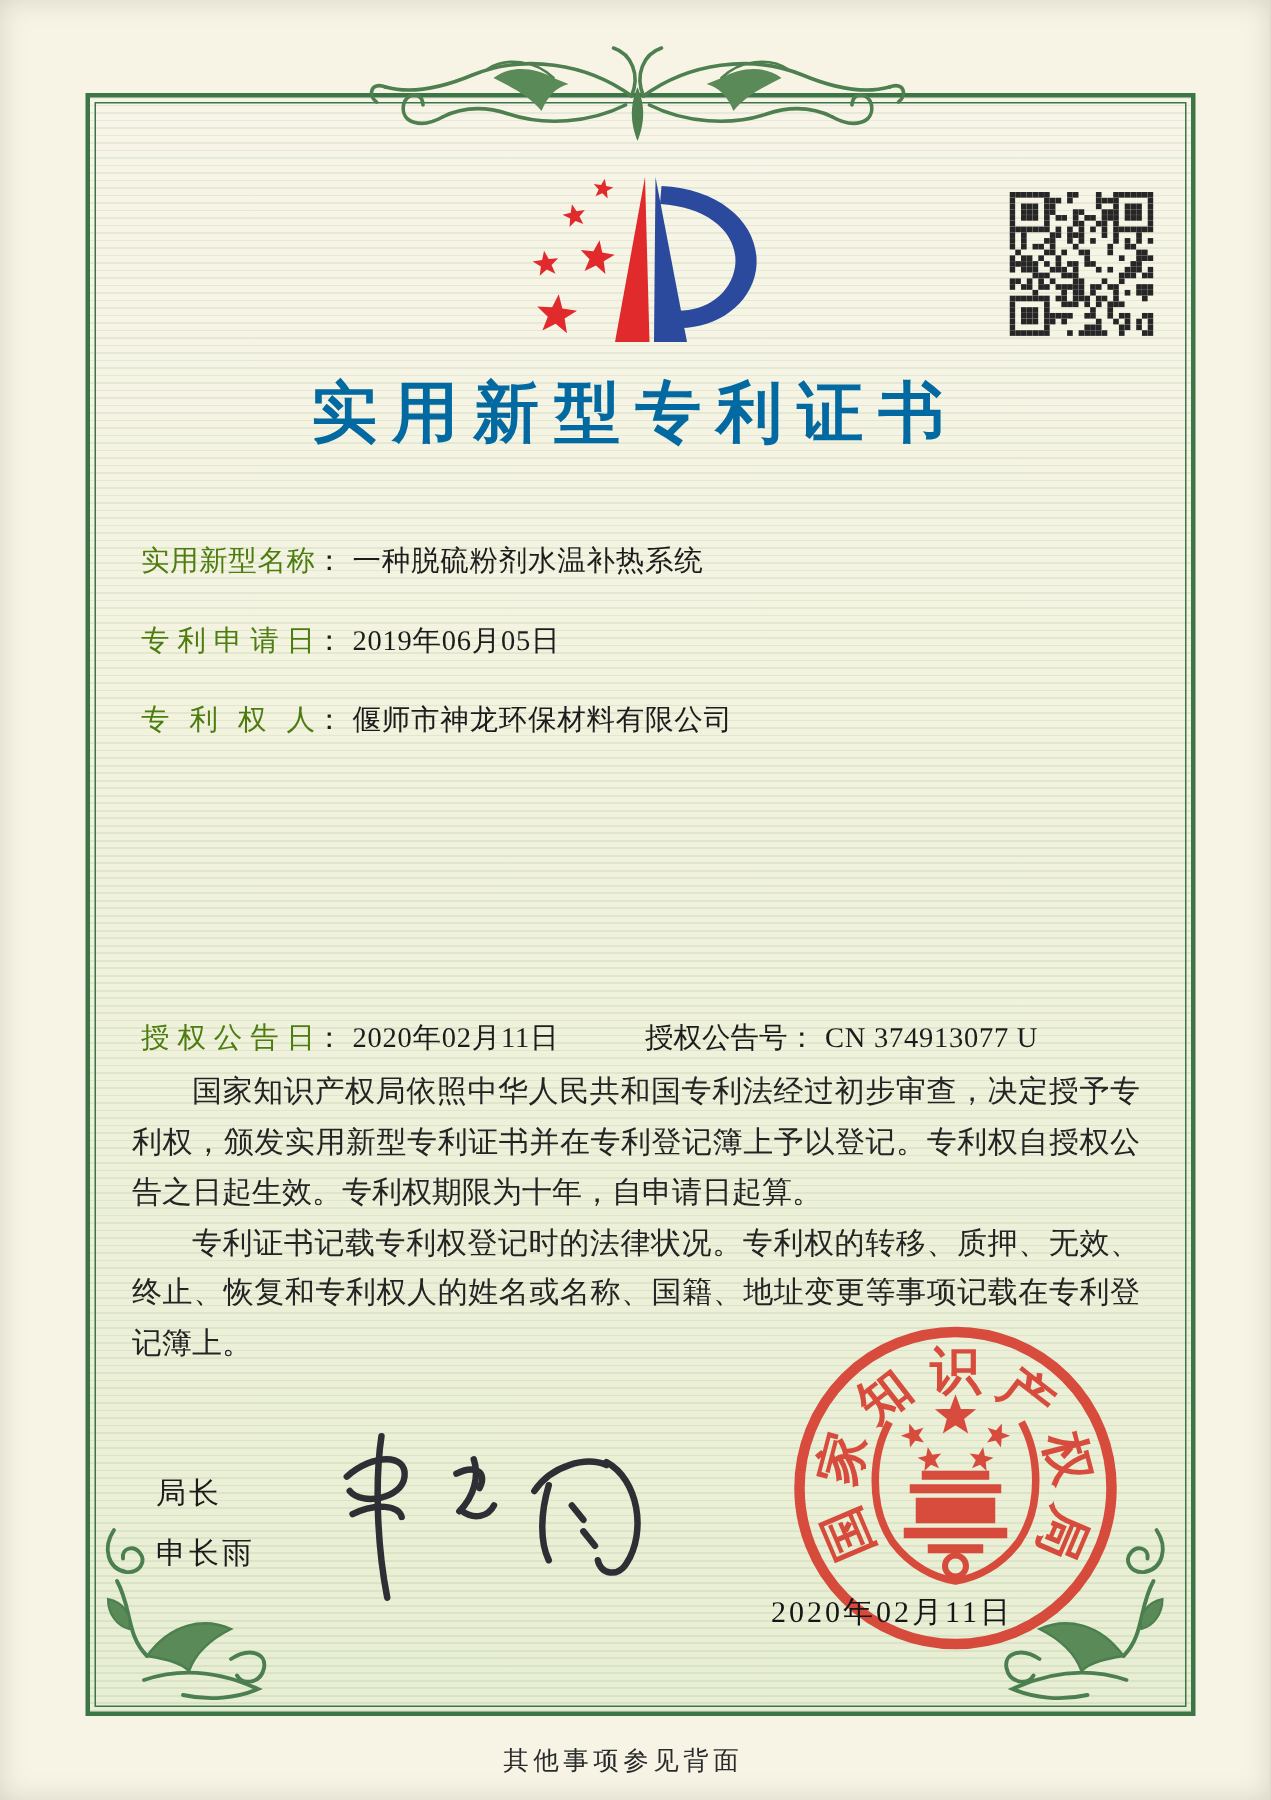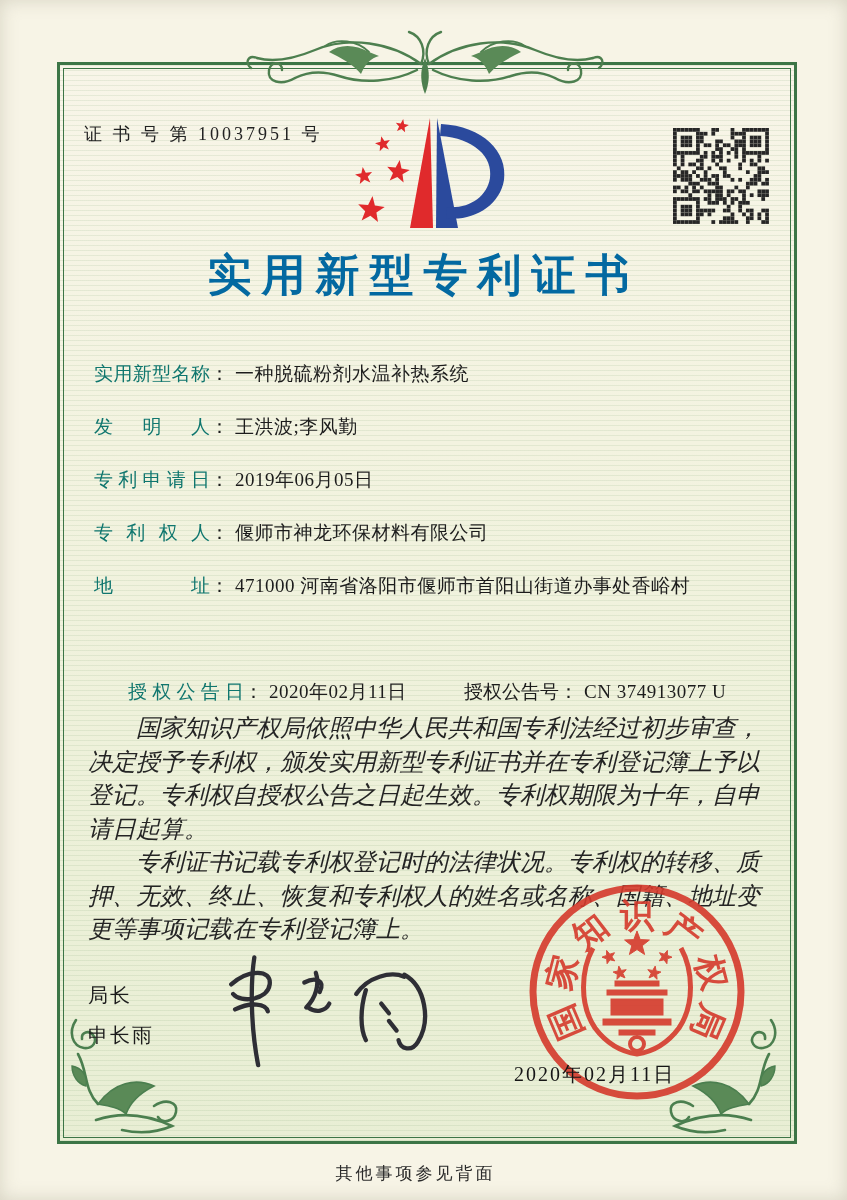--- a/index.html
+++ b/index.html
@@ -21,28 +21,28 @@
   .frame::after{
     content:"";position:absolute;inset:3px;border:1px solid #3c7546;pointer-events:none;
   }
   .deco{position:absolute;pointer-events:none;}
   
   .certno{position:absolute;left:84px;top:122px;font-size:18px;letter-spacing:3px;color:#222;}
   .title{position:absolute;left:0;right:0;top:246px;text-align:center;
     font-size:44px;font-weight:700;letter-spacing:10px;color:#0369a1;}
   .fields{position:absolute;left:94px;top:361px;right:70px;}
   .field-row{height:27px;margin-bottom:26px;font-size:19px;white-space:nowrap;}
-  .flabel{display:inline-block;width:116px;text-align:justify;text-align-last:justify;color:#0f766e;}
+  .flabel{display:inline-block;width:116px;text-align:justify;text-align-last:justify;color:#4d7c0f;}
   .colon{display:inline-block;margin-right:6px;}
   .fvalue{letter-spacing:.5px;}
-  .grant-row{position:absolute;left:94px;top:679px;right:60px;font-size:19px;white-space:nowrap;margin-left:34px;}
+  .grant-row{position:absolute;left:94px;top:679px;right:60px;font-size:19px;white-space:nowrap;}
   .grant-no{position:absolute;left:336px;top:0;}
-  .paras{position:absolute;left:88px;top:712px;width:672px;font-size:24px;line-height:33.5px;text-align:justify;color:#242424;font-style:italic;}
+  .paras{position:absolute;left:88px;top:712px;width:672px;font-size:20px;line-height:33.5px;text-align:justify;color:#242424;}
   .paras p{margin:0;text-indent:2em;}
-  .commissioner{position:absolute;left:88px;top:982px;font-size:20px;letter-spacing:2px;}
+  .commissioner{position:absolute;left:104px;top:982px;font-size:20px;letter-spacing:2px;}
   .commissioner .name{margin-top:13px;font-family:Liberation Mono, monospace;}
   .sig{position:absolute;left:212px;top:944px;}
   .seal{position:absolute;left:523px;top:878px;}
   .seal-date{position:absolute;left:514px;top:1061px;font-size:20px;letter-spacing:2px;color:#161616;}
   .page-info{position:absolute;left:0;right:0;top:1114px;text-align:center;font-size:16px;letter-spacing:2px;}
   .back-note{position:absolute;left:0;right:16px;top:1162px;text-align:center;font-size:17px;letter-spacing:3px;color:#2a2a2a;}
   .logo{position:absolute;left:338px;top:110px;}
   .qr{position:absolute;left:673px;top:128px;}
 </style>
 </head>
@@ -83,21 +83,20 @@
     <g transform="translate(130,0) scale(-1,1)" stroke="#4b7f4f" fill="none" stroke-width="2.6" stroke-linecap="round">
       <path d="M14,6 C6,18 10,32 22,34 C31,35 36,27 31,21 C27,16 19,18 20,25"></path>
       <path d="M16,40 C26,58 22,76 36,90"></path>
       <path d="M36,90 C52,68 74,64 92,72 C80,78 69,86 64,100 C58,94 48,92 36,90 Z" fill="#5a8a57" stroke-width="1.6"></path>
       <path d="M34,106 C58,98 84,100 110,112 C96,118 78,120 60,116"></path>
       <path d="M92,92 C104,84 116,88 114,98 C112,108 100,110 96,103"></path>
       <path d="M10,52 C20,54 26,62 24,72 C16,70 10,62 10,52 Z" fill="#5a8a57" stroke-width="1.4"></path>
     </g>
   </svg>
 
-  <div class="certno">证 书 号 第 10037951 号</div>
 
   <svg class="logo" width="172" height="128" viewBox="0 0 172 128">
     <polygon points="92,8 72,118 95,118" fill="#e02a2c"></polygon>
     <polygon points="99,8 98,118 120,118" fill="#2b4a9d"></polygon>
     <path fill="#2b4a9d" d="M103,14 C145,16 170,42 166,70 C162,96 134,112 108,108 L109,97 C131,99 149,87 152,68 C155,47 136,28 102,26 Z"></path>
     <g id="logo-stars" fill="#e02a2c">
         <path d="M65.2,9.1L66.1,14.0L70.9,15.0L66.6,17.4L67.1,22.3L63.5,18.9L59.0,20.9L61.1,16.4L57.8,12.7L62.7,13.4Z"></path>
         <path d="M43.3,26.2L46.4,30.9L51.9,30.0L48.3,34.4L50.9,39.4L45.7,37.3L41.7,41.3L42.1,35.7L37.0,33.2L42.5,31.8Z"></path>
         <path d="M61.7,50.1L63.5,58.4L71.8,59.9L64.5,64.2L65.6,72.6L59.3,67.0L51.7,70.6L55.0,62.9L49.2,56.7L57.6,57.5Z"></path>
         <path d="M24.7,57.1L27.8,62.7L34.1,62.1L29.7,66.7L32.3,72.5L26.5,69.7L21.8,73.9L22.6,67.7L17.1,64.4L23.4,63.3Z"></path>
@@ -415,30 +414,24 @@
       <rect x="92.16" y="92.16" width="3.76" height="3.76" fill="#262626"></rect>
     </svg>
 
   <div class="title">实用新型专利证书</div>
 
   <div class="fields">
     <div class="field-row">
       <span class="flabel">实用新型名称</span><span class="colon">：</span><span class="fvalue">一种脱硫粉剂水温补热系统</span>
     </div>
     <div class="field-row">
-      <span class="flabel">发明人</span><span class="colon">：</span><span class="fvalue">王洪波;李风勤</span>
-    </div>
-    <div class="field-row">
       <span class="flabel">专利申请日</span><span class="colon">：</span><span class="fvalue">2019年06月05日</span>
     </div>
     <div class="field-row">
       <span class="flabel">专利权人</span><span class="colon">：</span><span class="fvalue">偃师市神龙环保材料有限公司</span>
-    </div>
-    <div class="field-row">
-      <span class="flabel">地址</span><span class="colon">：</span><span class="fvalue">471000 河南省洛阳市偃师市首阳山街道办事处香峪村</span>
     </div>
   </div>
 
   <div class="grant-row">
     <span>
       <span class="flabel">授权公告日</span><span class="colon">：</span><span class="fvalue">2020年02月11日</span>
     </span>
     <span class="grant-no">
       <span>授权公告号</span><span class="colon">：</span><span class="fvalue">CN 374913077 U</span>
     </span>

